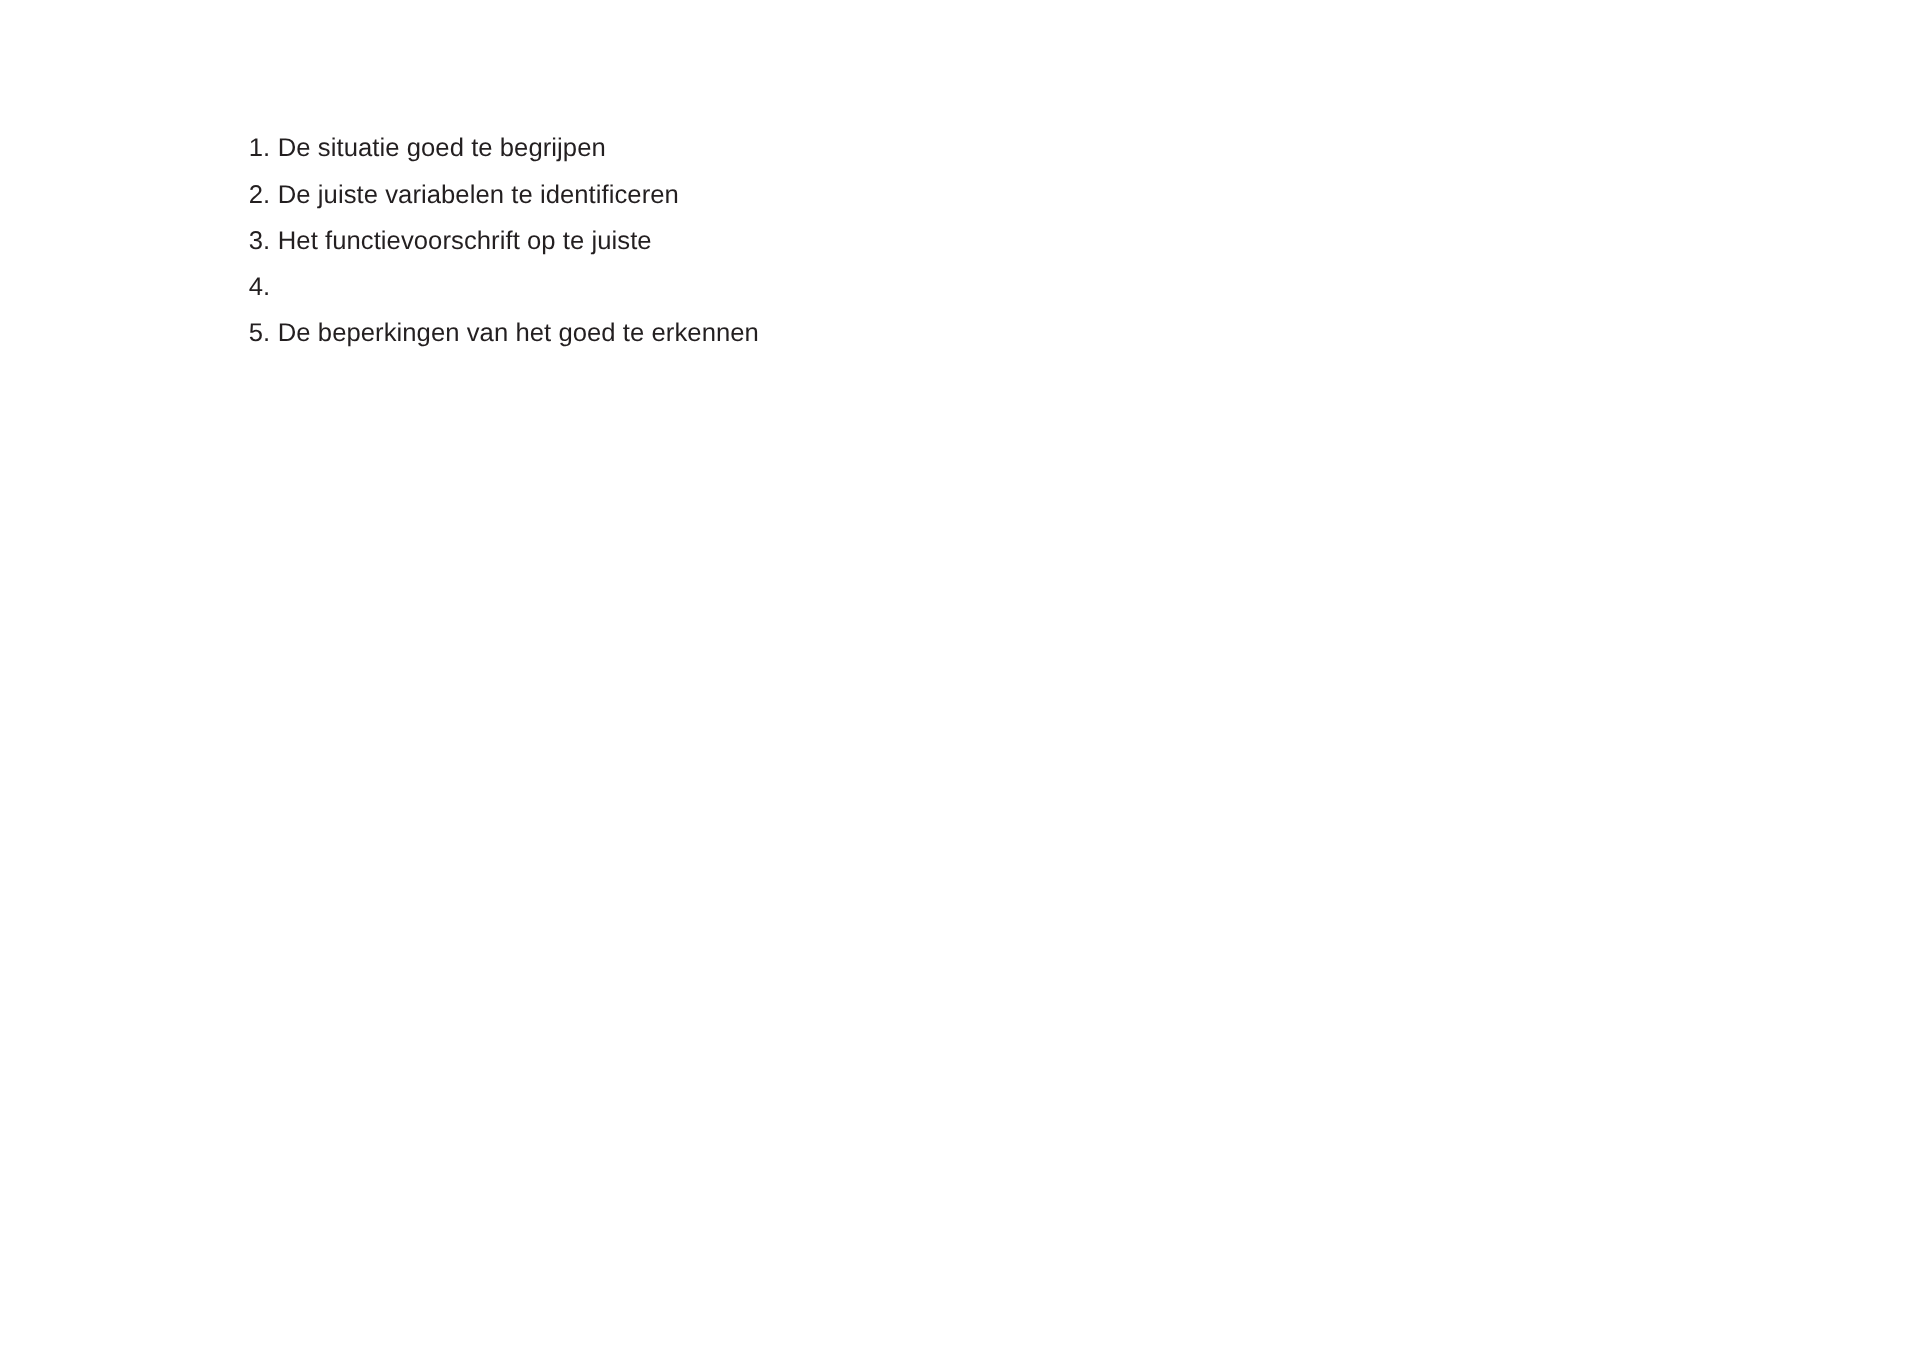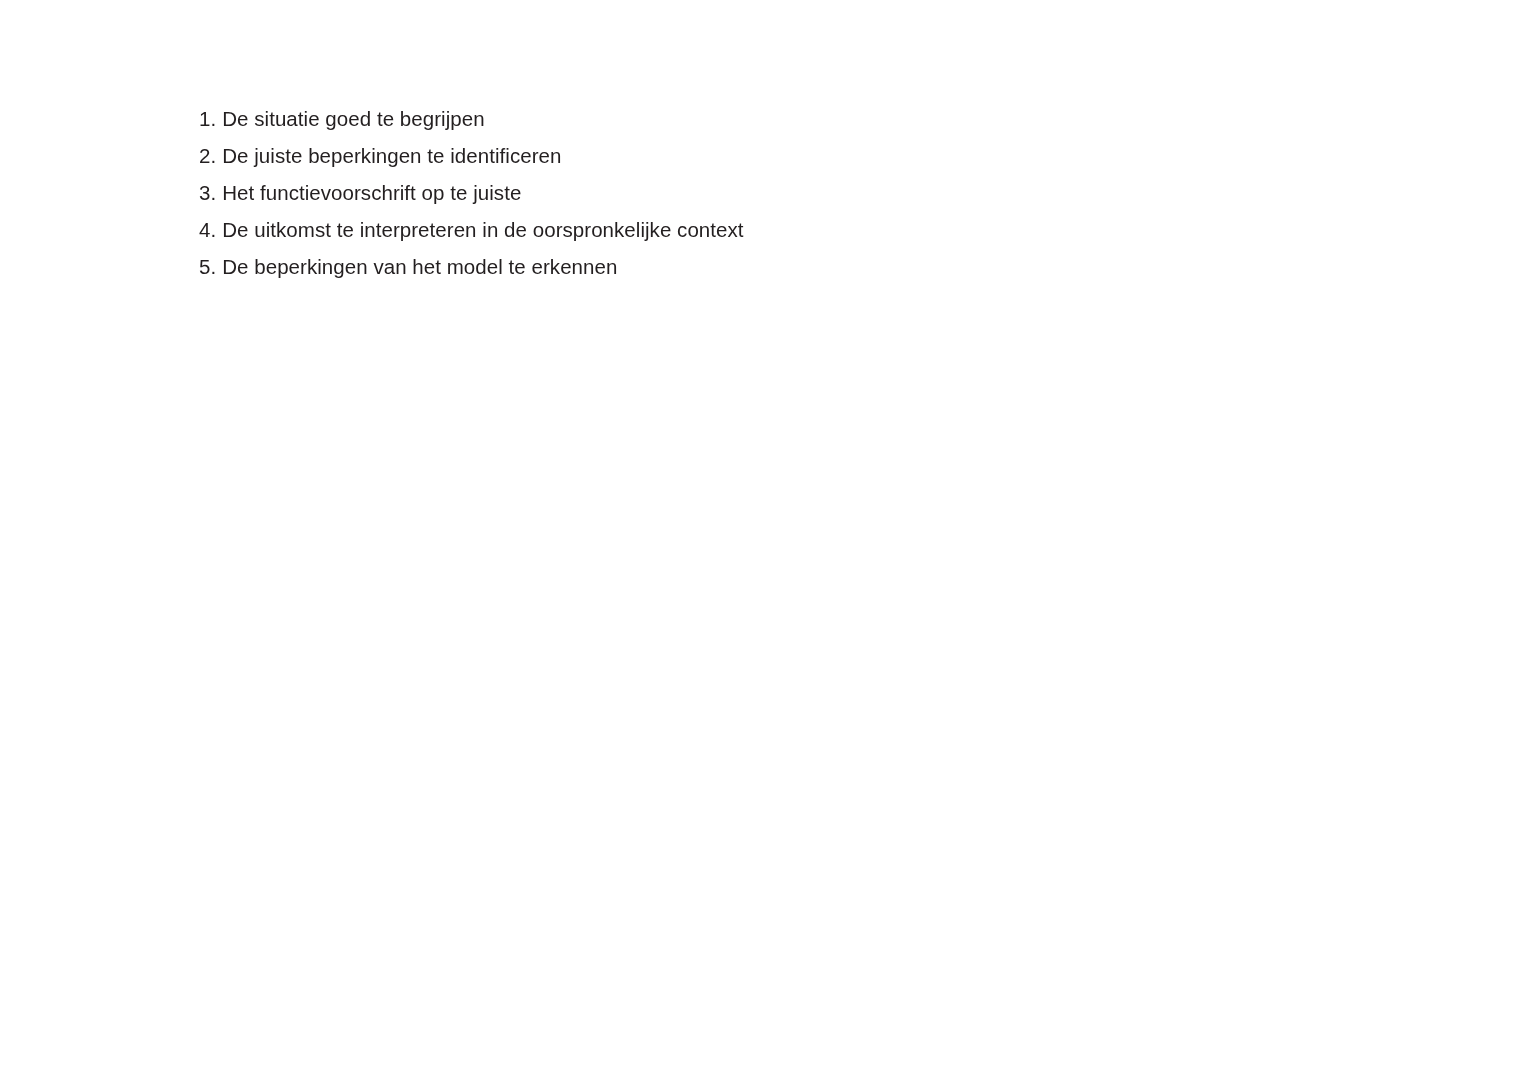--- a/index.html
+++ b/index.html
@@ -53,29 +53,28 @@
 
 <div class="page">
   <div class="content">
     <ol class="ordered-list">
       <li class="list-item">
         <span class="item-marker">1.</span>
         <span class="item-text">De situatie goed te begrijpen</span>
       </li>
       <li class="list-item">
         <span class="item-marker">2.</span>
-        <span class="item-text">De juiste beperkingen te identificeren</span>
+        <span class="item-text">De juiste variabelen te identificeren</span>
       </li>
       <li class="list-item">
         <span class="item-marker">3.</span>
         <span class="item-text">Het functievoorschrift op te juiste</span>
       </li>
       <li class="list-item">
         <span class="item-marker">4.</span>
-        <span class="item-text">De uitkomst te interpreteren in de oorspronkelijke context</span>
       </li>
       <li class="list-item">
         <span class="item-marker">5.</span>
-        <span class="item-text">De beperkingen van het model te erkennen</span>
+        <span class="item-text">De beperkingen van het goed te erkennen</span>
       </li>
     </ol>
   </div>
 </div>
 
 </body></html>

